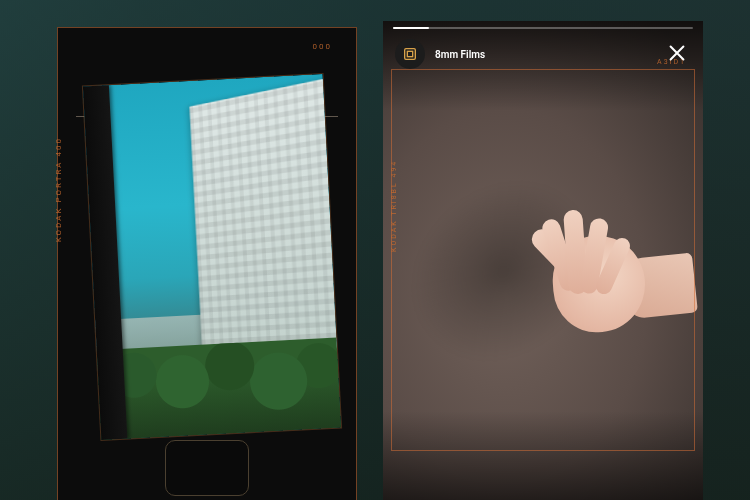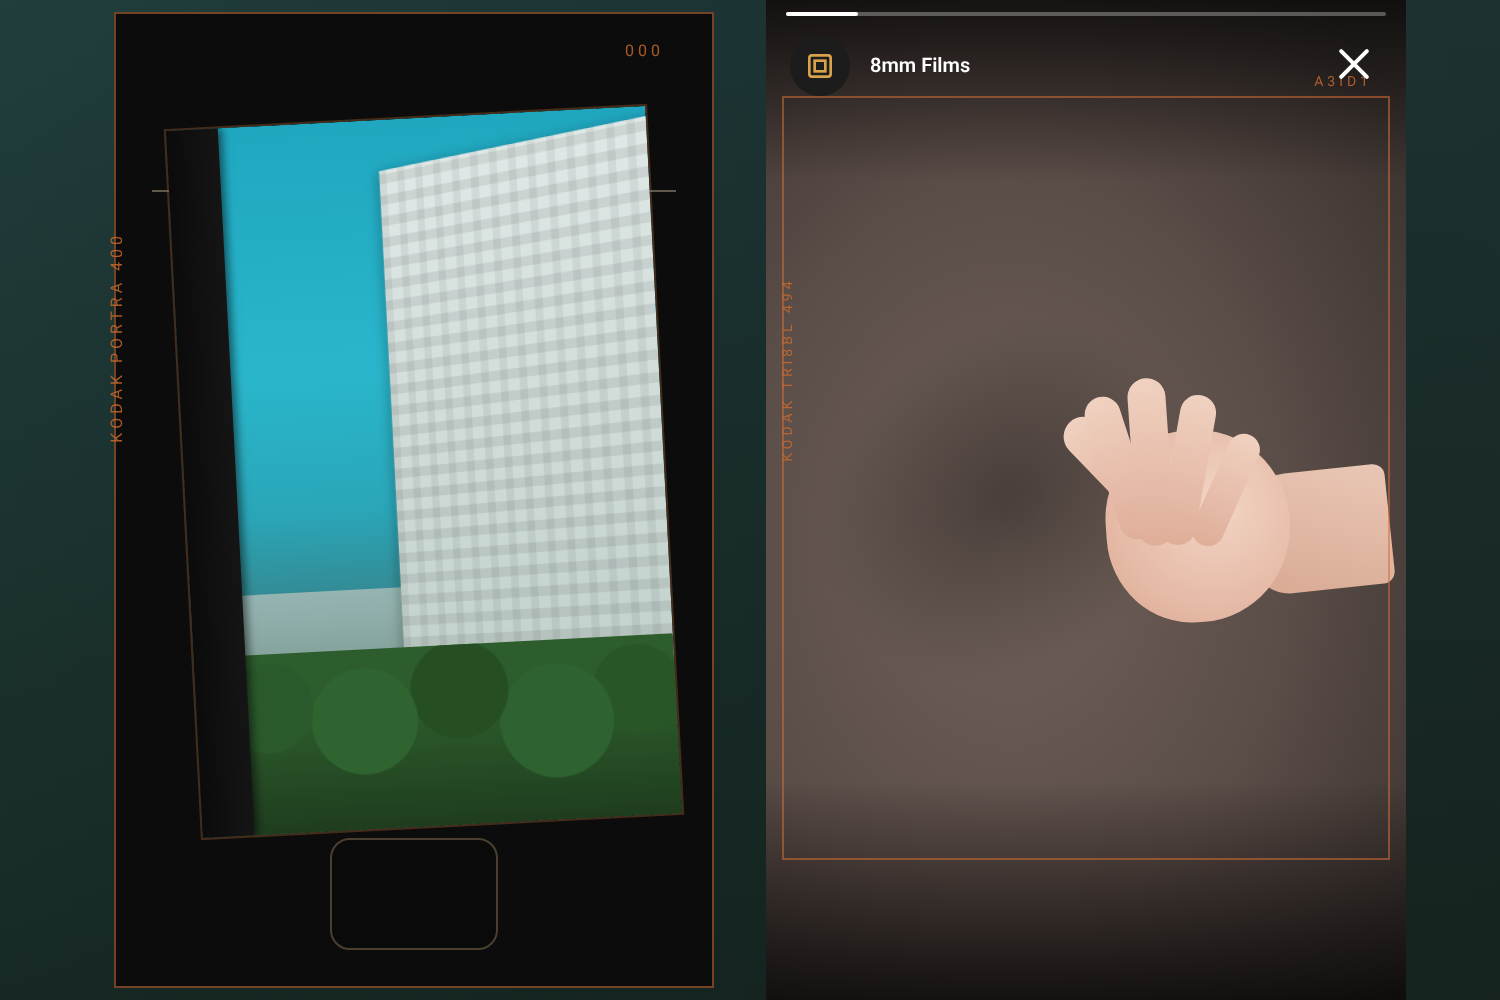--- a/index.html
+++ b/index.html
@@ -25,20 +25,21 @@
       radial-gradient(ellipse 120px 200px at 22% 40%, rgba(40,120,130,0.4), transparent 70%),
       linear-gradient(180deg, rgba(30,60,60,0.6) 0%, rgba(20,35,30,0.8) 100%);
   }
   .row {
     position: absolute;
     inset: 0;
     display: flex;
     gap: 16px;
     justify-content: center;
     align-items: flex-start;
+    margin-top: 21px;
   }
   .phone {
     position: relative;
     height: 500px;
     width: 320px;
     overflow: hidden;
   }
   
   .left .film-frame {
     position: absolute;

